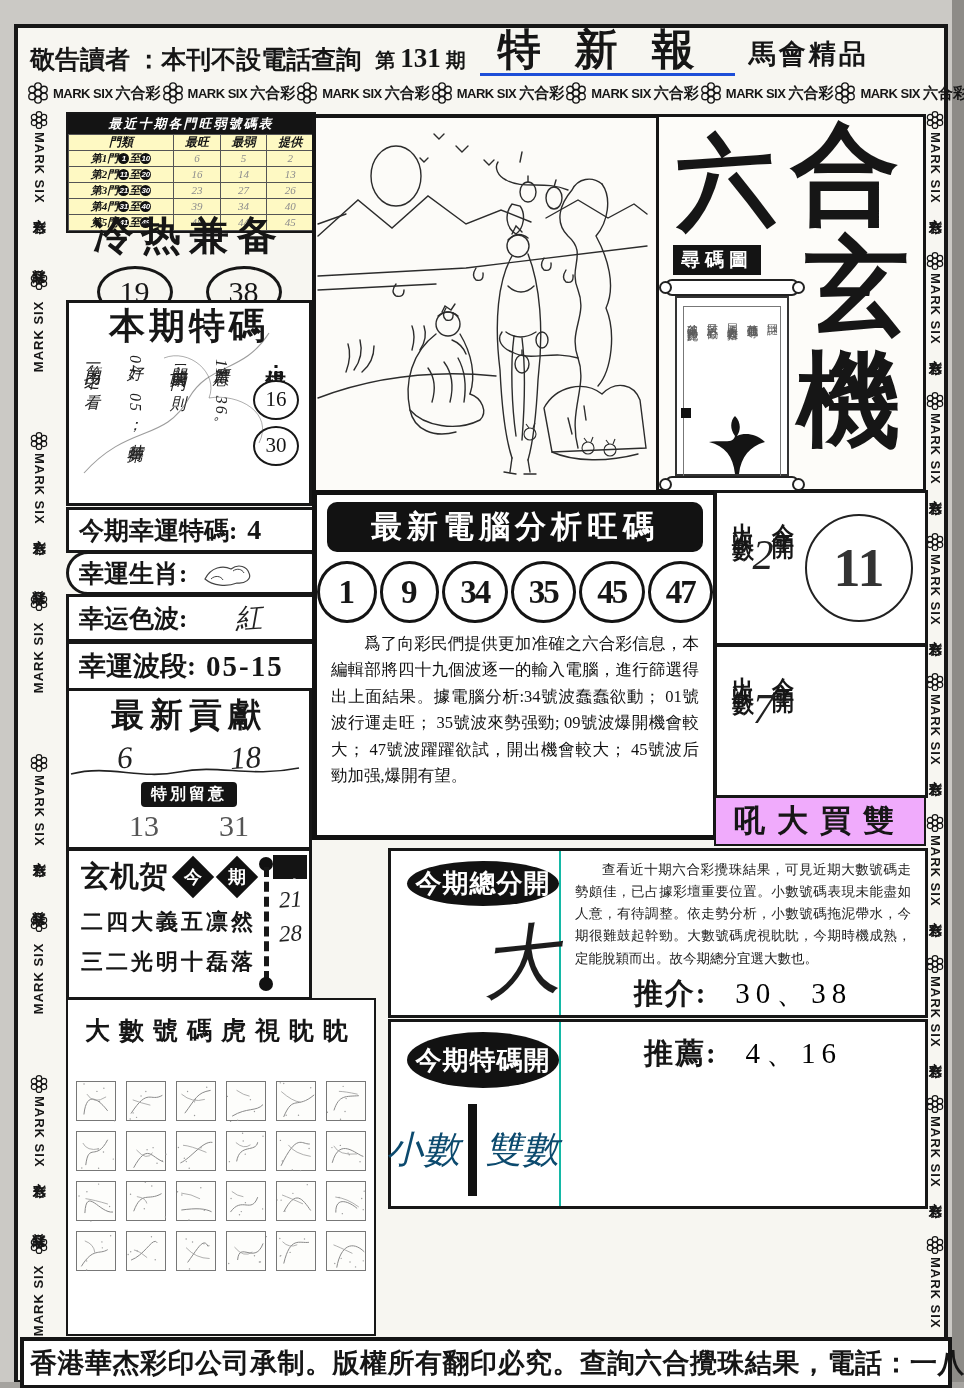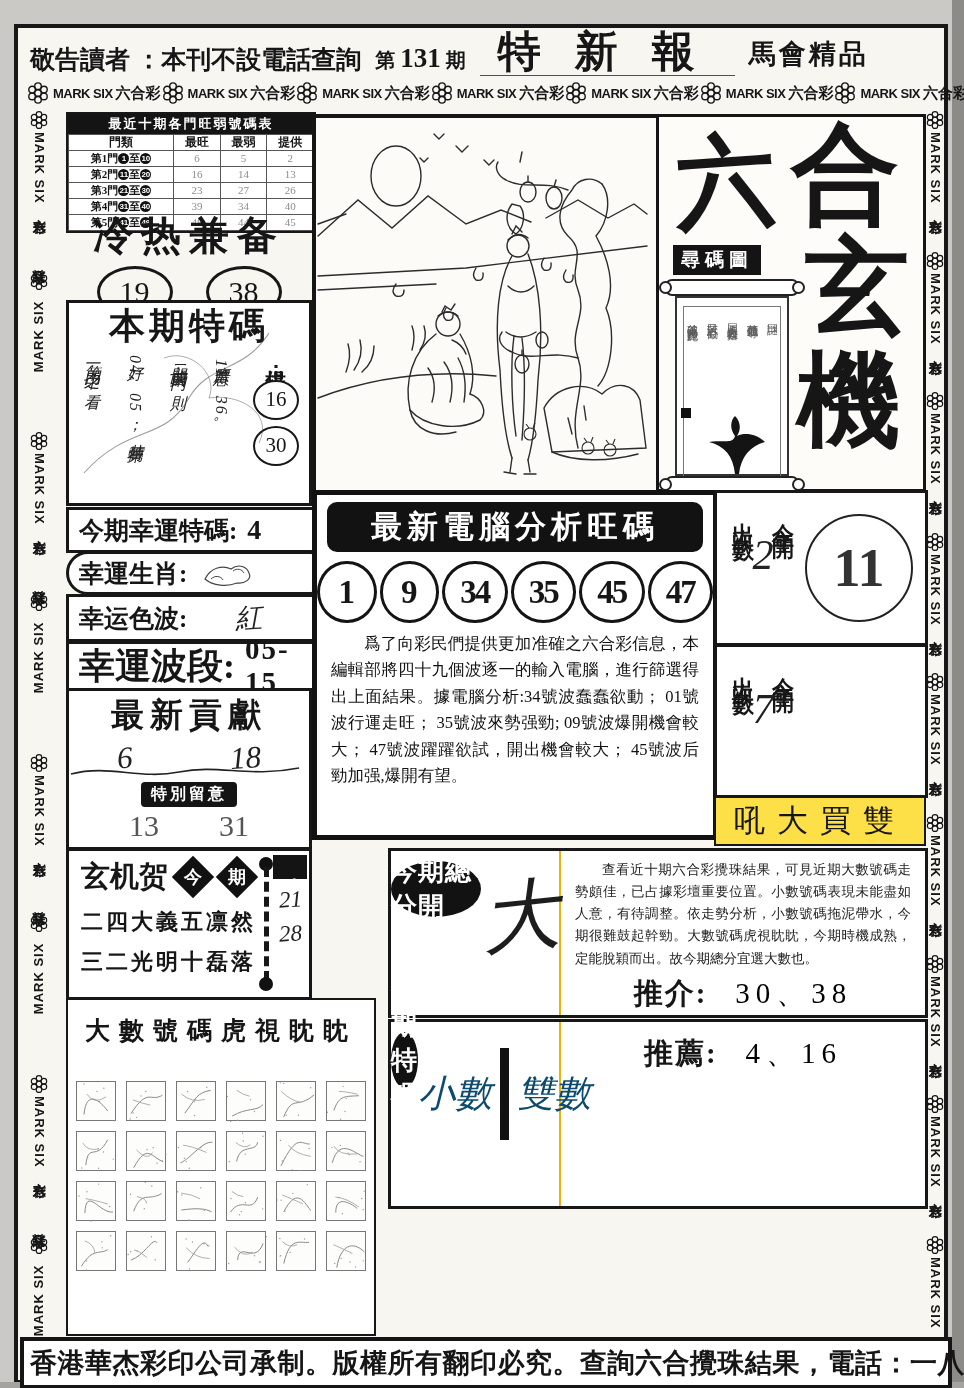--- a/index.html
+++ b/index.html
@@ -15,37 +15,37 @@
     left:14px;top:24px;width:926px;height:1352px;
     border:4px solid #171717;background:#f7f6f1;
   }
   .edge-right{right:0;top:0;width:12px;height:1388px;background:#8d8b87;}
   .edge-bottom{left:0;bottom:0;width:964px;height:6px;background:#a5a39f;}
   
   .header{left:30px;top:30px;width:910px;height:46px;display:flex;align-items:flex-end;gap:14px;}
   .notice{font-size:25px;font-weight:bold;white-space:nowrap;}
   .issue{font-size:20px;font-weight:bold;white-space:nowrap;padding-bottom:2px;}
   .issue b{font-size:27px;}
-  .paper-title{font-size:43px;font-weight:bold;letter-spacing:34px;border-bottom:1px solid #1d4ed8;
+  .paper-title{font-size:43px;font-weight:bold;letter-spacing:34px;border-bottom:3px solid #1d4ed8;
     padding:0 6px 2px 18px;white-space:nowrap;line-height:1;}
   .tagline{font-size:27px;font-weight:bold;white-space:nowrap;padding-bottom:4px;letter-spacing:3px;}
   
   .top-strip{left:26px;top:78px;width:914px;height:30px;display:flex;justify-content:space-between;align-items:center;}
   .logo-unit{display:flex;align-items:center;gap:3px;white-space:nowrap;}
   .logo-en{font-family:"Liberation Sans","DejaVu Sans",sans-serif;font-weight:bold;font-size:13px;letter-spacing:-0.5px;}
   .logo-cn{font-size:15px;font-weight:bold;}
   .side-strip{width:34px;display:flex;flex-direction:column;justify-content:space-between;align-items:center;}
   .left-strip{left:22px;top:110px;height:1226px;}
   .right-strip{left:918px;top:110px;height:1226px;}
   .v-unit{display:flex;flex-direction:column;align-items:center;gap:2px;}
   .v-unit .vtxt{writing-mode:vertical-rl;font-size:13px;font-weight:bold;
     font-family:"Liberation Sans","DejaVu Sans",sans-serif;letter-spacing:1px;}
   .v-unit.flip .vtxt{transform:rotate(180deg);}
   
-  .hot-table-box{left:66px;top:112px;width:246px;border:2px solid #171717;background:#ffffff;}
+  .hot-table-box{left:66px;top:112px;width:246px;border:2px solid #171717;background:#fef9c3;font-style:italic;}
   .hot-title{background:#141414;color:#fff;font-size:13px;font-weight:bold;text-align:center;
     letter-spacing:2px;padding:1px 0;}
   table.hot{border-collapse:collapse;width:100%;font-size:11px;}
   table.hot th,table.hot td{border:1px solid #555;padding:0 2px;text-align:center;line-height:15px;}
   table.hot th{font-size:12px;font-weight:bold;}
   td.doorcell{text-align:left;font-weight:bold;white-space:nowrap;}
   .badge{display:inline-block;background:#111;color:#fff;border-radius:50%;font-size:8px;
     min-width:11px;height:11px;line-height:11px;text-align:center;vertical-align:1px;
     font-family:"Liberation Sans","DejaVu Sans",sans-serif;}
   .faded{color:#8d8d8d;}
@@ -129,25 +129,25 @@
   .analysis-body{padding:8px 14px 0 14px;font-size:16.5px;line-height:1.6;text-align:justify;text-indent:2em;color:#111;}
   
   .stat-box{left:714px;width:208px;border:3px solid #171717;background:#fff;display:flex;}
   .stat-left{width:92px;position:relative;padding-top:12px;}
   .stat-labels{display:flex;flex-direction:row-reverse;justify-content:center;gap:10px;}
   .stat-labels span{writing-mode:vertical-rl;font-size:22px;font-weight:bold;letter-spacing:8px;}
   .stat-count{font-size:42px;font-style:italic;text-align:center;margin-top:2px;color:#222;}
   .stat-circle{align-self:center;border:2.5px solid #222;border-radius:50%;width:104px;height:104px;
     display:flex;align-items:center;justify-content:center;font-size:54px;font-weight:bold;margin-left:-4px;color:#333;}
   
-  .bigeven{left:714px;top:796px;width:208px;height:46px;border:2px solid #171717;background:#fde047;
-    display:flex;align-items:center;justify-content:center;font-size:31px;font-weight:normal;letter-spacing:12px;}
+  .bigeven{left:714px;top:796px;width:208px;height:46px;border:2px solid #171717;background:#f0abfc;
+    display:flex;align-items:center;justify-content:center;font-size:31px;font-weight:bold;letter-spacing:12px;}
   
   .forecast{left:388px;width:534px;border:3px solid #171717;background:#fff;display:flex;}
-  .fc-left{width:168px;border-right:2px solid #eab308;display:flex;flex-direction:row;align-items:flex-start;padding-top:10px;}
+  .fc-left{width:168px;border-right:2px solid #14b8a6;display:flex;flex-direction:column;align-items:flex-end;padding-top:10px;}
   .fc-oval{background:#121212;color:#fff;border-radius:50%;width:152px;height:56px;
     display:flex;align-items:center;justify-content:center;font-size:26px;font-weight:bold;letter-spacing:1px;}
   .fc-hand-big{font-size:78px;font-style:italic;transform:rotate(-6deg);margin-top:4px;color:#1d1d1d;}
   .fc-duo{display:flex;align-items:center;gap:8px;margin-top:16px;}
   .fc-duo .bar{width:9px;height:92px;background:#111;}
   .fc-duo span{font-size:37px;font-style:italic;color:#0c4a6e;white-space:nowrap;writing-mode:horizontal-tb;}
   .fc-right{flex:1;padding:8px 14px 4px 14px;display:flex;flex-direction:column;}
   .fc-body{font-size:13.5px;line-height:1.64;text-align:justify;text-indent:2em;color:#222;}
   .fc-rec{text-align:center;margin-top:4px;font-size:29px;}
   .fc-rec b{font-weight:bold;letter-spacing:2px;}
@@ -555,21 +555,21 @@
   <svg width="58" height="32" viewBox="0 0 58 32">
     <path d="M8,22 C14,10 26,8 34,12 C42,6 50,10 52,16 C55,22 48,27 40,26 C30,30 16,29 8,22 Z" fill="none" stroke="#444" stroke-width="1.2"></path>
     <path d="M14,22 C18,18 24,19 26,23 M36,14 C40,11 45,12 47,16" fill="none" stroke="#444" stroke-width="1"></path>
   </svg>
 </div>
 <div class="abs lucky-row" style="top:594px;height:42px;">
   <span class="lucky-label">幸运色波:</span>
   <span class="lucky-val hand" style="margin-left:38px;font-size:27px;">紅</span>
 </div>
 <div class="abs lucky-row" style="top:641px;height:44px;">
-  <span class="lucky-label" style="font-size:36px;">幸運波段:</span>
+  <span class="lucky-label" style="font-size:27px;">幸運波段:</span>
   <span class="lucky-val" style="font-size:29px;letter-spacing:2px;">05-15</span>
 </div>
 
 <div class="abs contrib">
   <div class="contrib-title">最新貢獻</div>
   <div class="contrib-nums">
     <span class="hand">6</span>
     <span class="hand">18</span>
     <svg class="contrib-wave" width="234" height="20" viewBox="0 0 234 20">
       <path d="M2,12 C40,2 70,18 110,10 C150,2 180,16 230,6" fill="none" stroke="#222" stroke-width="1.6"></path>

